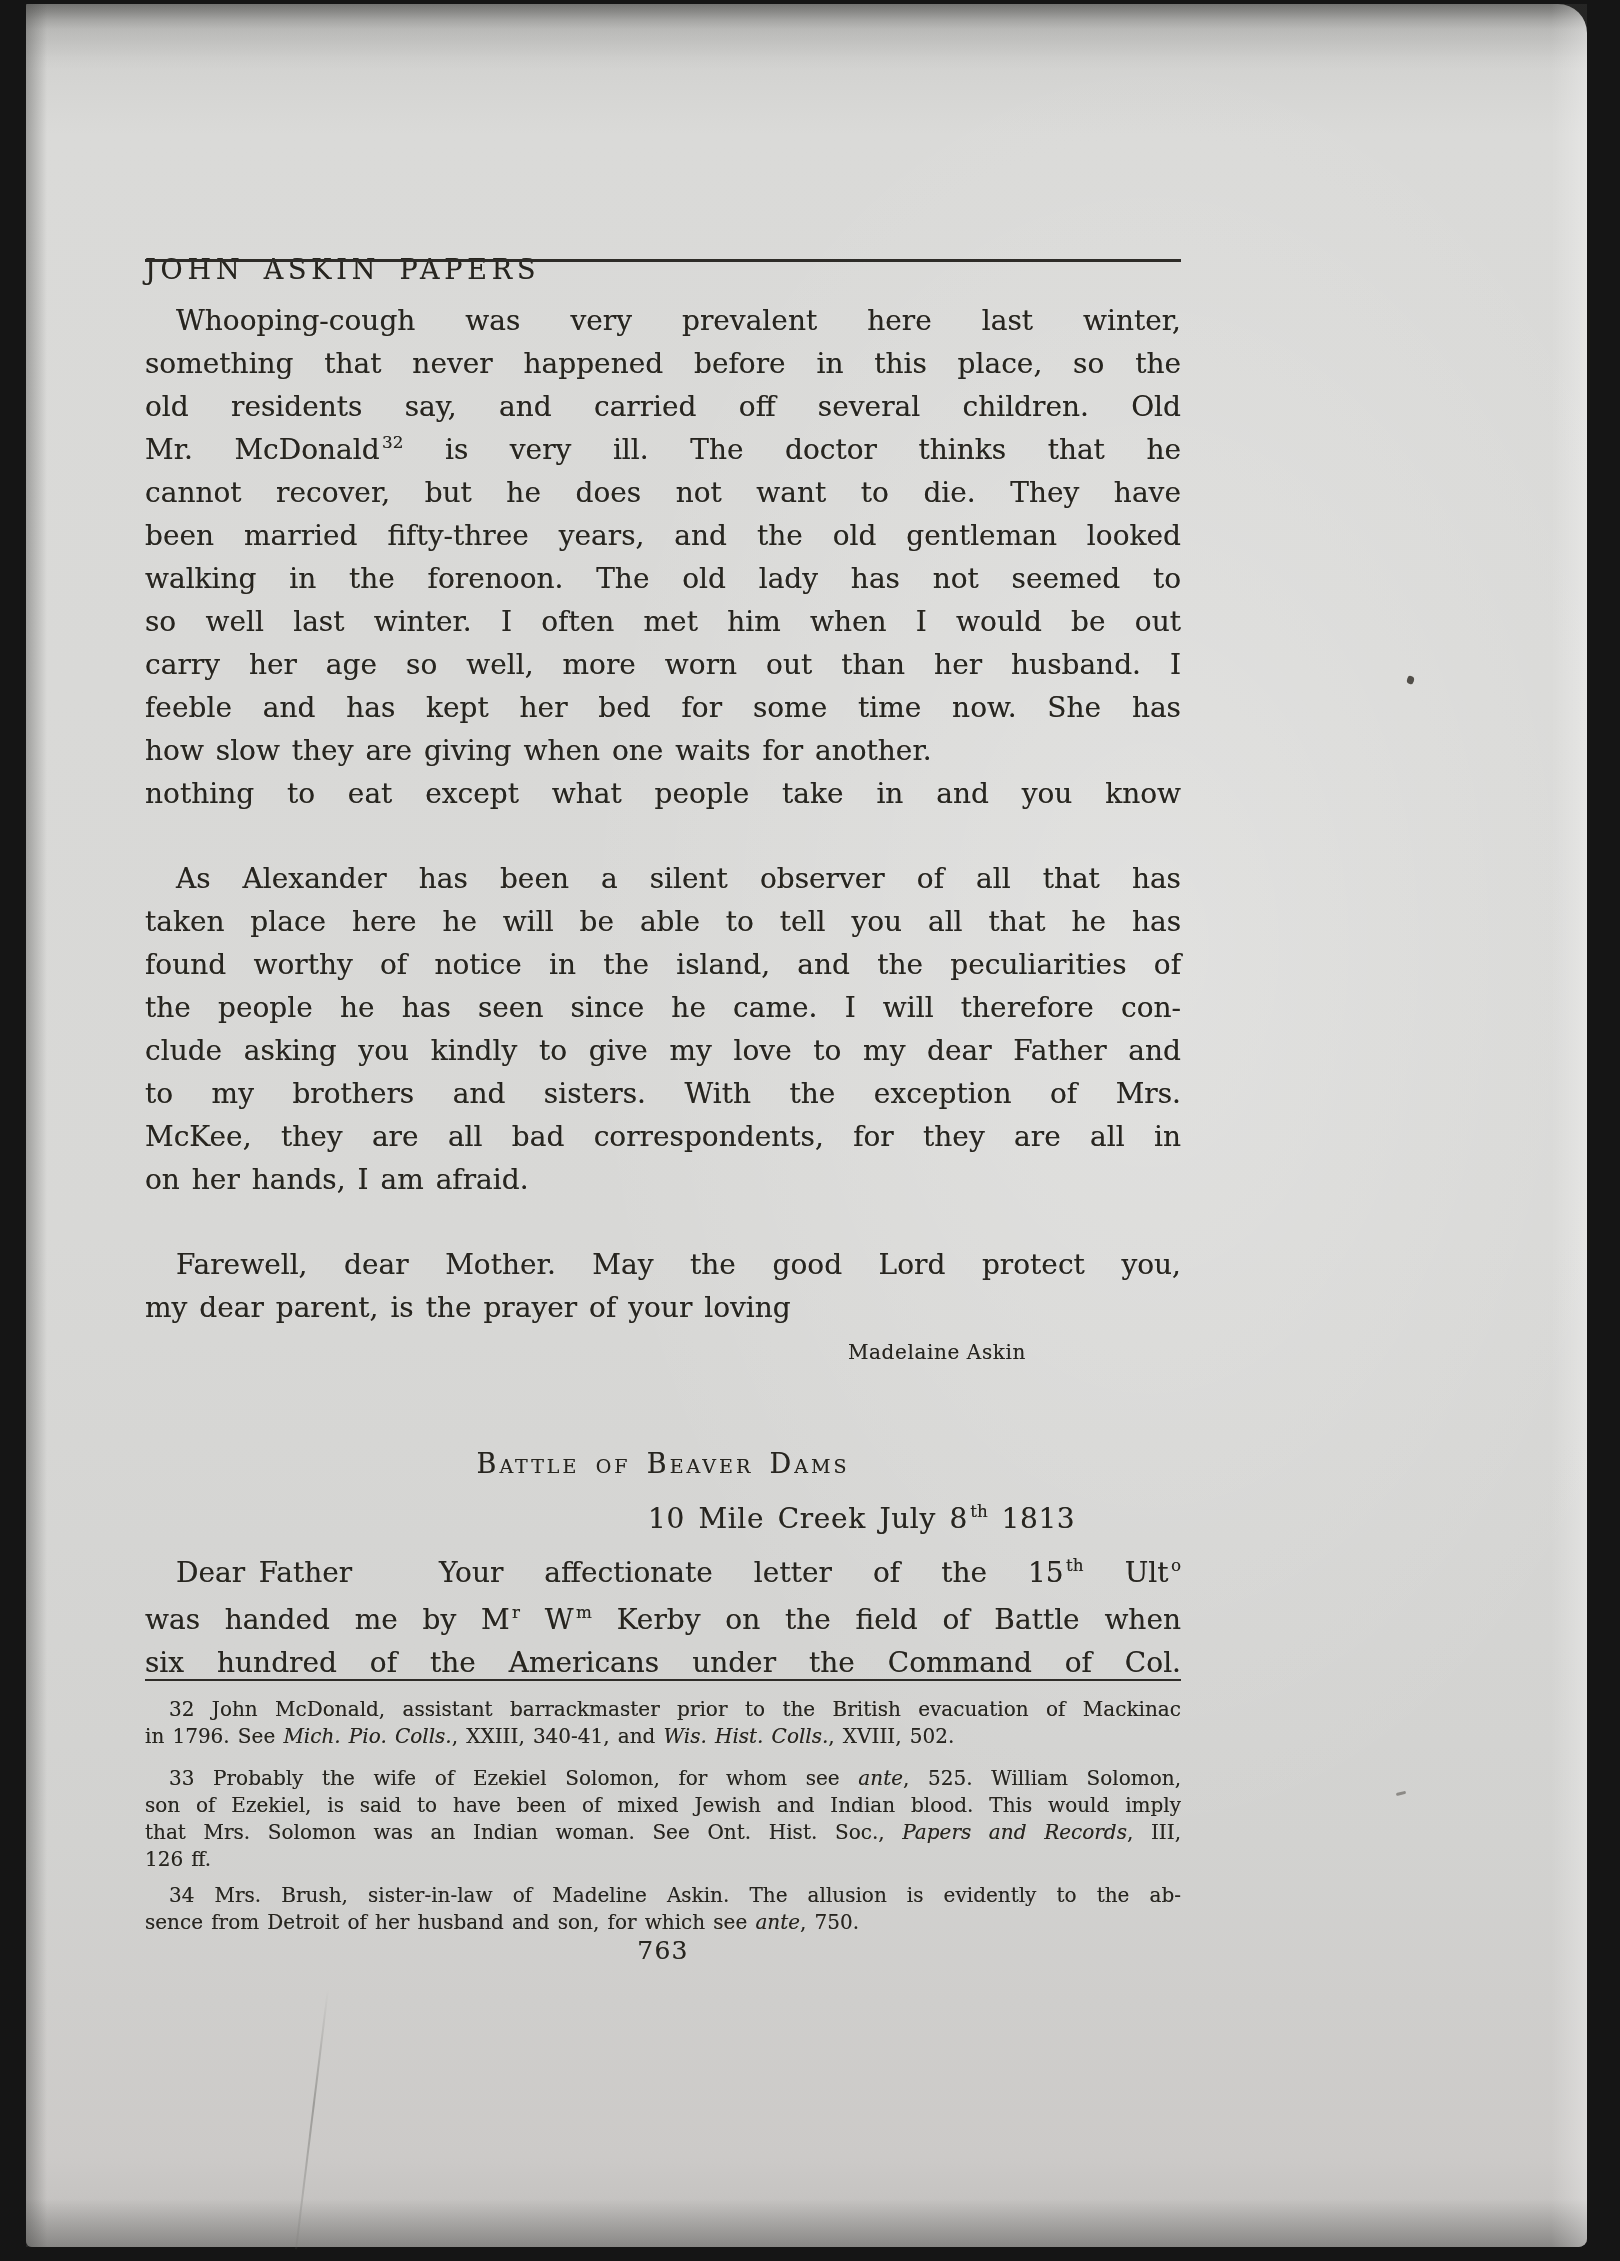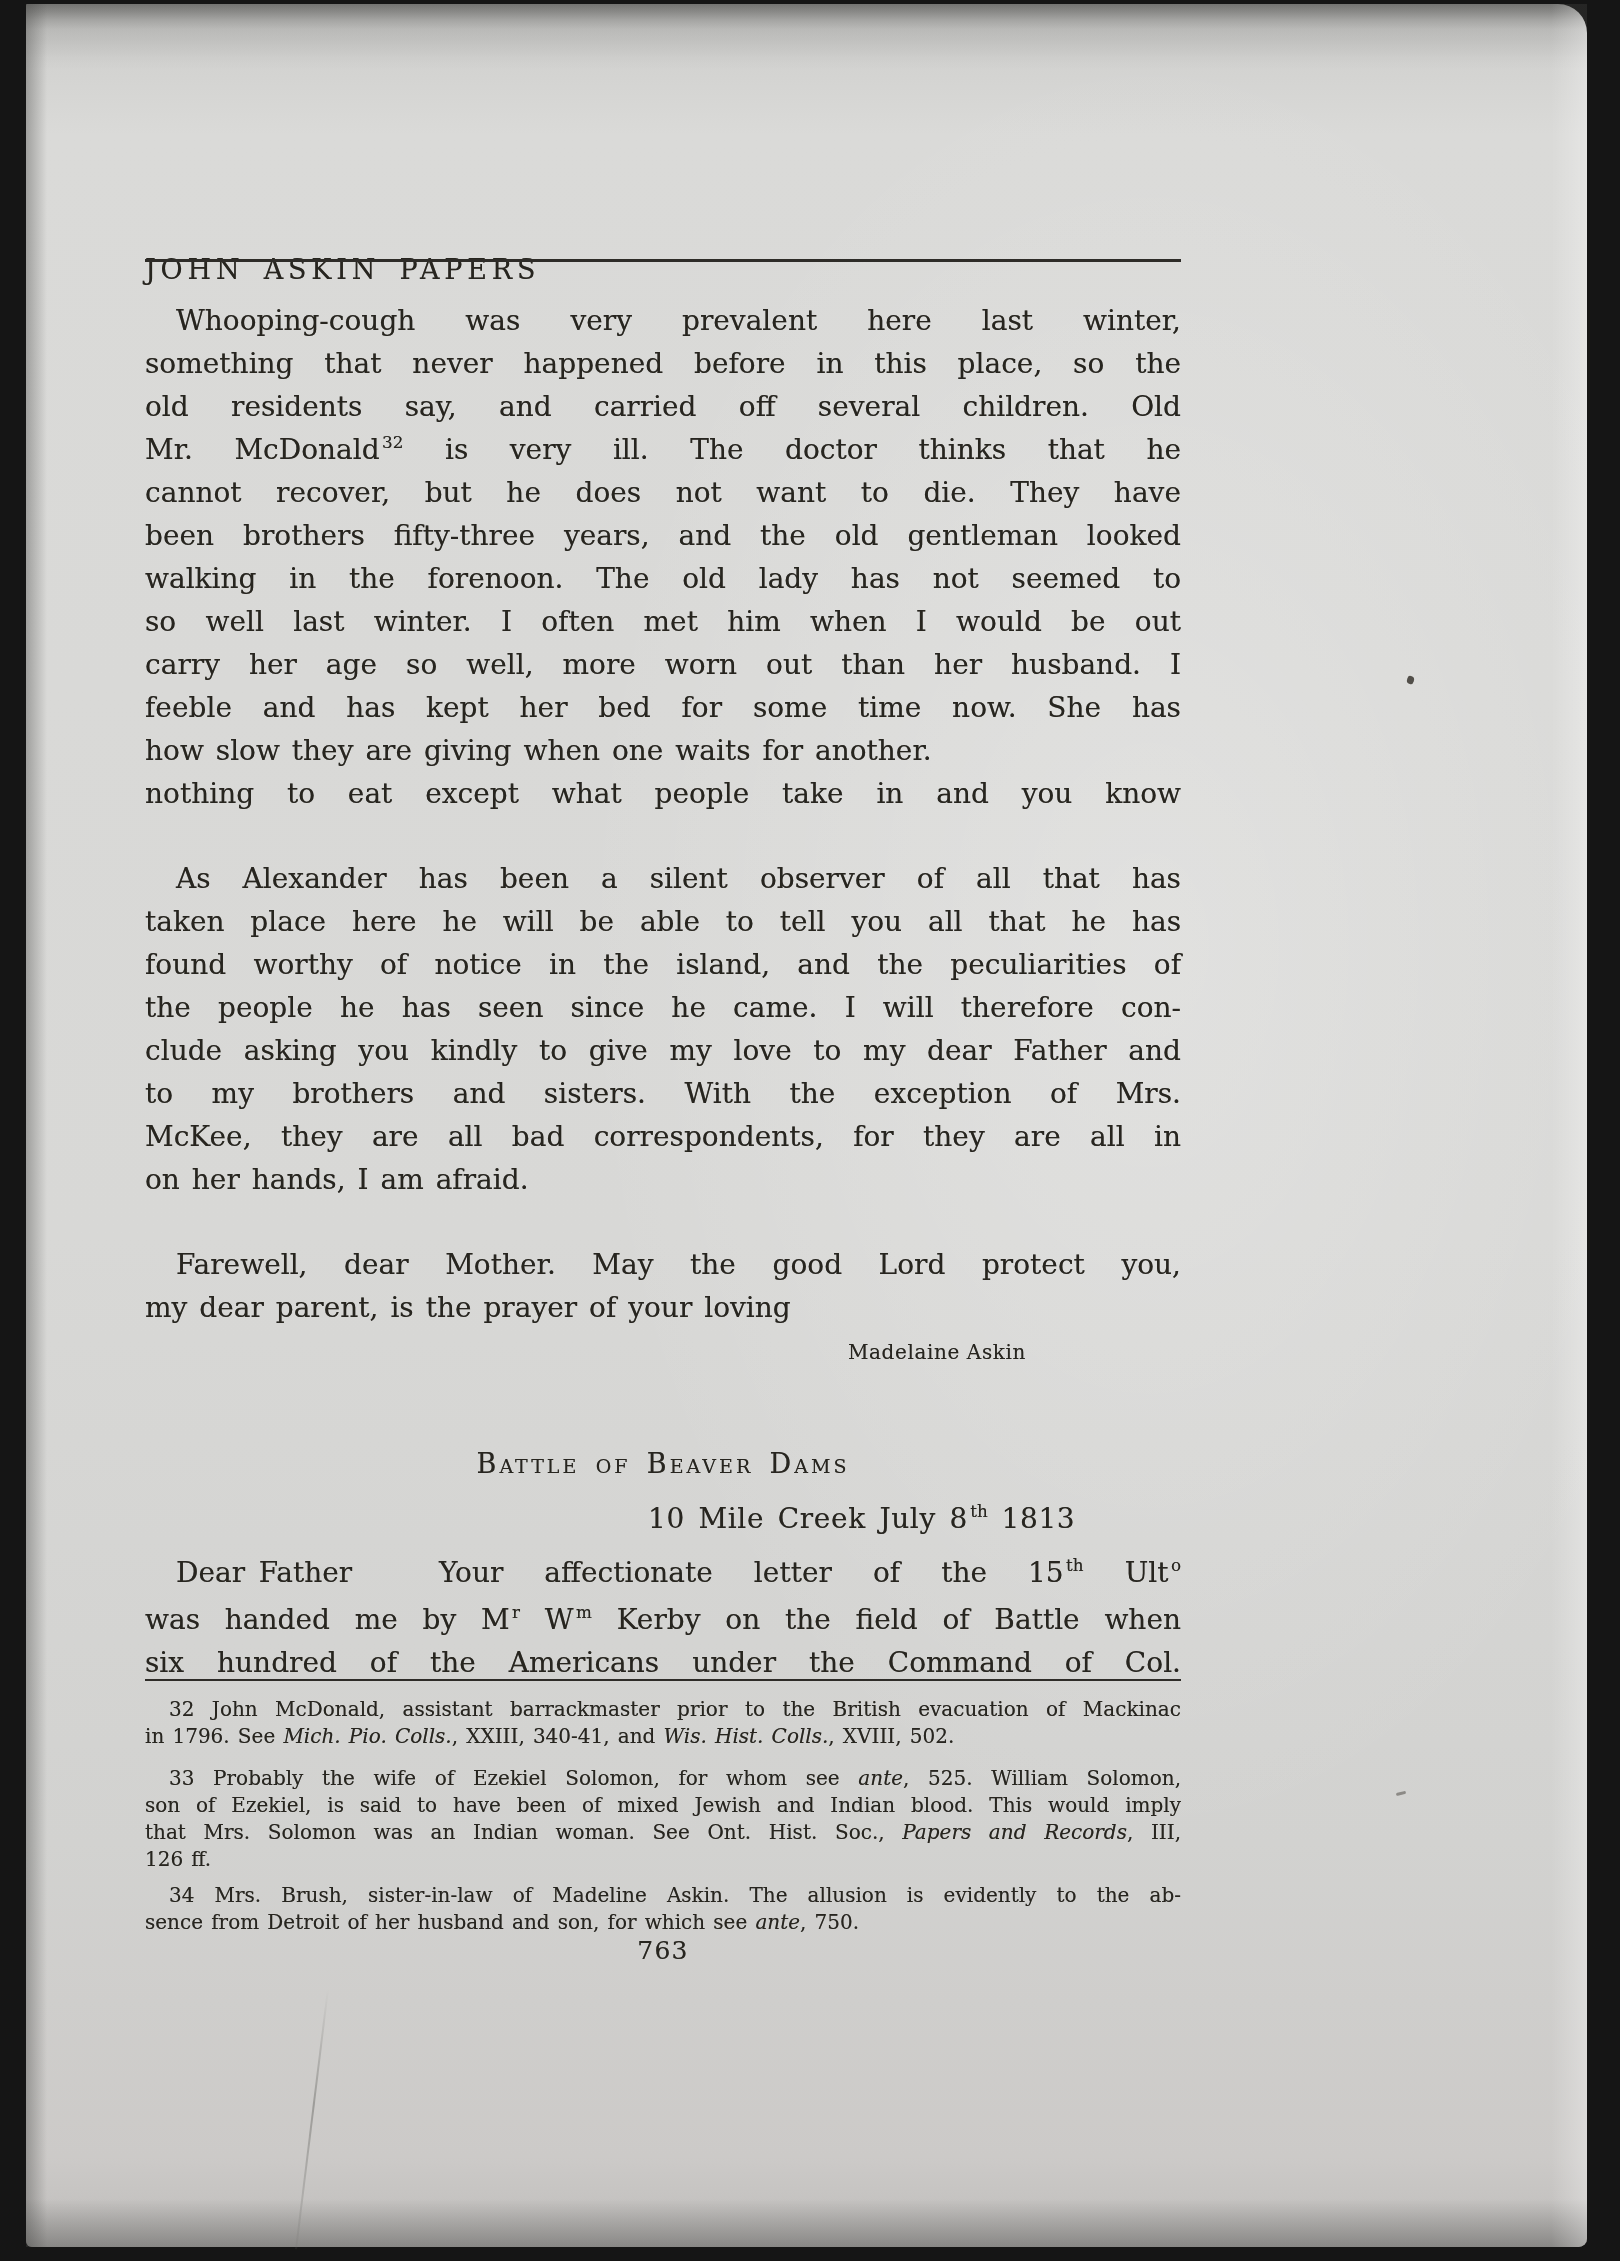--- a/index.html
+++ b/index.html
@@ -105,21 +105,21 @@
   <div class="content">
     <div class="running-header">JOHN ASKIN PAPERS</div>
     <div class="header-rule"></div>
 
     <div class="para p1">
         <div class="tline">Whooping-cough was very prevalent here last winter,</div>
         <div class="tline">something that never happened before in this place, so the</div>
         <div class="tline">old residents say, and carried off several children. Old</div>
         <div class="tline">Mr. McDonald<sup>32</sup> is very ill. The doctor thinks that he</div>
         <div class="tline">cannot recover, but he does not want to die. They have</div>
-        <div class="tline">been brothers fifty-three years, and the old gentleman looked</div>
+        <div class="tline">been married fifty-three years, and the old gentleman looked</div>
         <div class="tline">walking in the forenoon. The old lady has not seemed to</div>
         <div class="tline">so well last winter. I often met him when I would be out</div>
         <div class="tline">carry her age so well, more worn out than her husband. I</div>
         <div class="tline">feeble and has kept her bed for some time now. She has</div>
         <div class="tline tl-last">how slow they are giving when one waits for another.</div>
         <div class="tline">nothing to eat except what people take in and you know</div>
       </div>
     <div class="para p2">
         <div class="tline">As Alexander has been a silent observer of all that has</div>
         <div class="tline">taken place here he will be able to tell you all that he has</div>

